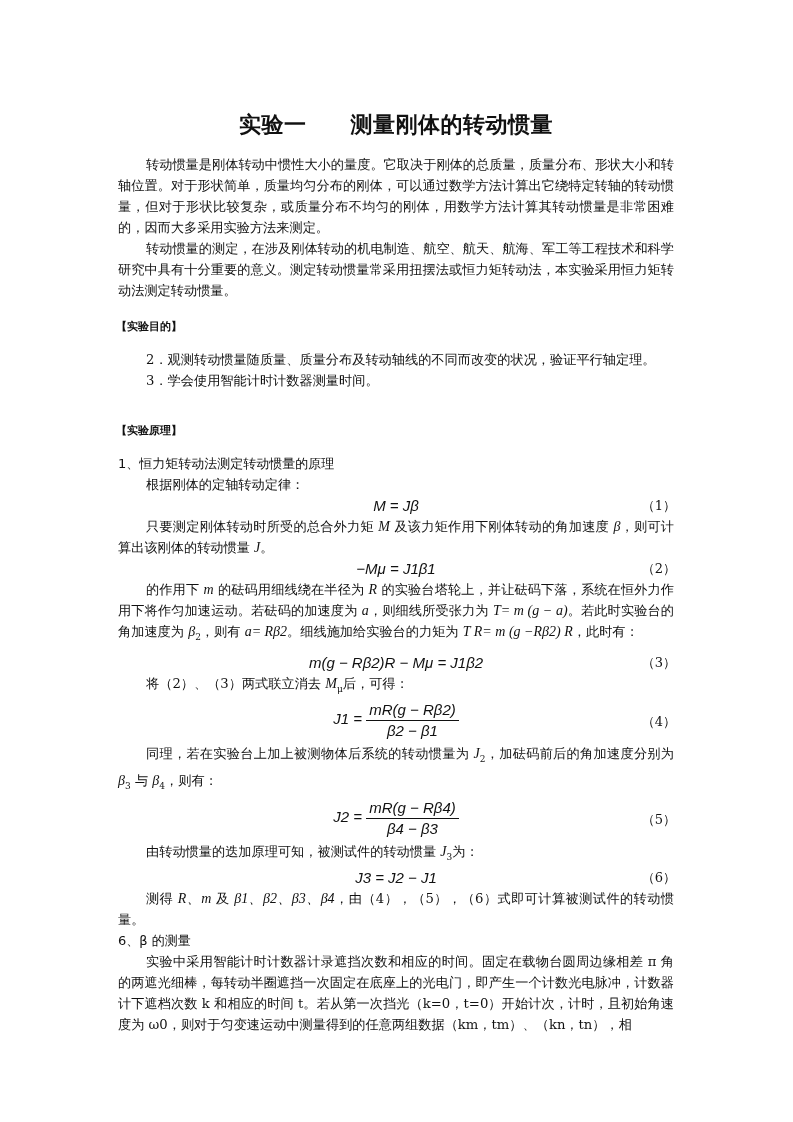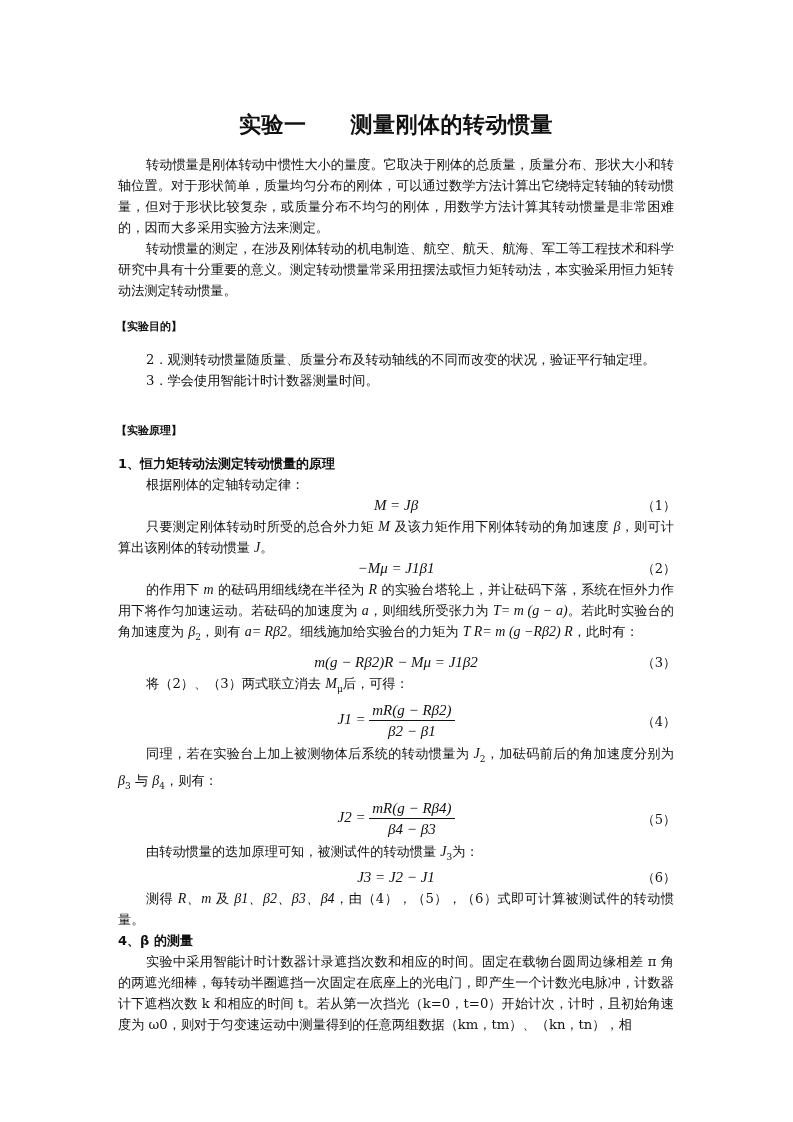--- a/index.html
+++ b/index.html
@@ -4,24 +4,24 @@
 <style>
   html, body { margin: 0; padding: 0; background: #ffffff; }
   body { width: 793px; height: 1122px; position: relative; overflow: hidden; color: #111; }
   .page { position: absolute; left: 118px; top: 0; width: 556px; font-family: "DejaVu Serif", "Liberation Serif", serif; font-size: 13.2px; line-height: 21px; }
   .title { position: absolute; left: 0; top: 114px; width: 556px; text-align: center; font-family: "DejaVu Sans", "Liberation Sans", sans-serif; font-weight: bold; font-size: 22px; letter-spacing: 0.5px; }
   .title .gap { display: inline-block; width: 44px; }
   .blk { position: absolute; left: 0; width: 556px; }
   p { margin: 0; text-align: justify; }
   .ind { text-indent: 28px; }
   .sec { font-family: "DejaVu Sans", "Liberation Sans", sans-serif; font-weight: bold; font-size: 11px; margin-left: -2px; }
-  .sub { font-family: "DejaVu Sans", "Liberation Sans", sans-serif; font-weight: bold; font-size: 13px; }
+  .sub { font-family: "DejaVu Sans", "Liberation Sans", sans-serif; font-weight: normal; font-size: 13px; }
   .list p { padding-left: 28px; }
   .eq { position: relative; height: 21px; }
-  .eq .f { position: absolute; left: 0; right: 0; text-align: center; font-family: Liberation Serif, serif; font-size: 15px; font-style: italic; }
+  .eq .f { position: absolute; left: 0; right: 0; text-align: center; font-family: Liberation Sans, sans-serif; font-size: 15px; font-style: italic; }
   .eq .n { position: absolute; right: -2px; top: 0; font-family: "DejaVu Serif", serif; font-size: 13px; }
   .frac { display: inline-block; vertical-align: middle; text-align: center; font-style: italic; }
   .frac .num { display: block; border-bottom: 1px solid #111; padding: 0 3px; line-height: 20px; }
   .frac .den { display: block; line-height: 20px; }
   i { font-family: "Liberation Serif", "DejaVu Serif", serif; font-size: 14px; }
   sub { font-size: 9px; }
 </style>
 </head>
 <body>
 
@@ -85,17 +85,17 @@
 
     <p class="ind"><span>由转动惯量的迭加原理可知，被测试件的转动惯量 </span><i>J</i><sub>3</sub><span>为：</span></p>
 
     <div class="eq">
       <span class="f">J3 = J2 − J1</span>
       <span class="n">（6）</span>
     </div>
 
     <p class="ind"><span>测得 </span><i>R、m</i><span> 及 </span><i>β1、β2、β3、β4</i><span>，由（4），（5），（6）式即可计算被测试件的转动惯量。</span></p>
 
-    <div class="sub">4、β 的测量</div>
+    <div class="sub">6、β 的测量</div>
     <p class="ind">实验中采用智能计时计数器计录遮挡次数和相应的时间。固定在载物台圆周边缘相差 π 角的两遮光细棒，每转动半圈遮挡一次固定在底座上的光电门，即产生一个计数光电脉冲，计数器计下遮档次数 k 和相应的时间 t。若从第一次挡光（k=0，t=0）开始计次，计时，且初始角速度为 ω0，则对于匀变速运动中测量得到的任意两组数据（km，tm）、（kn，tn），相</p>
   </div>
 
 </div>
 
 </body></html>

